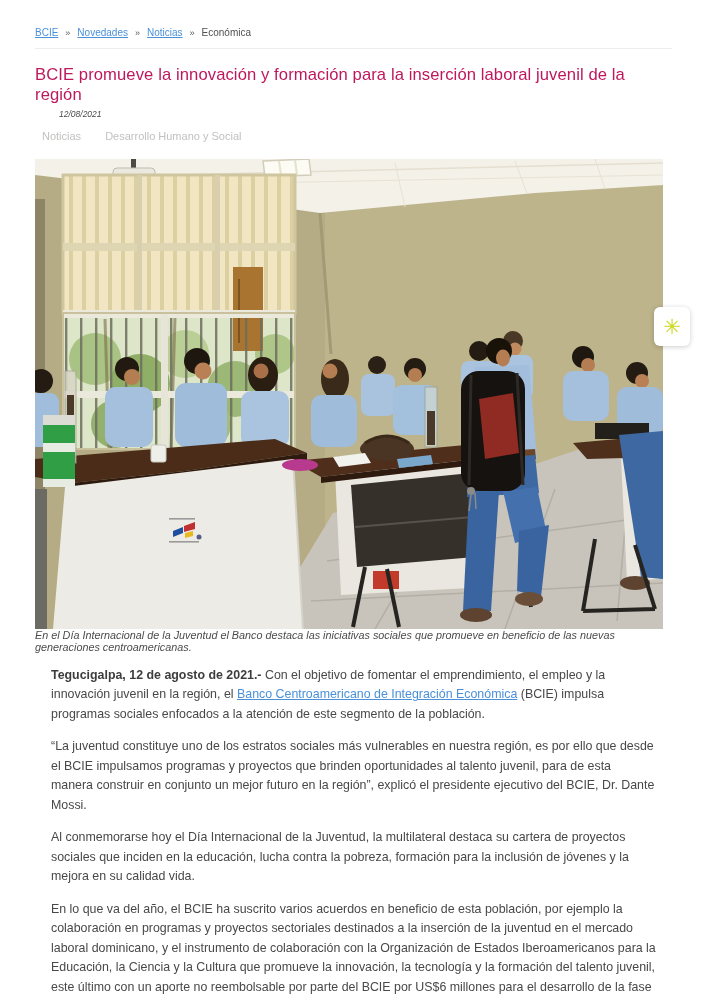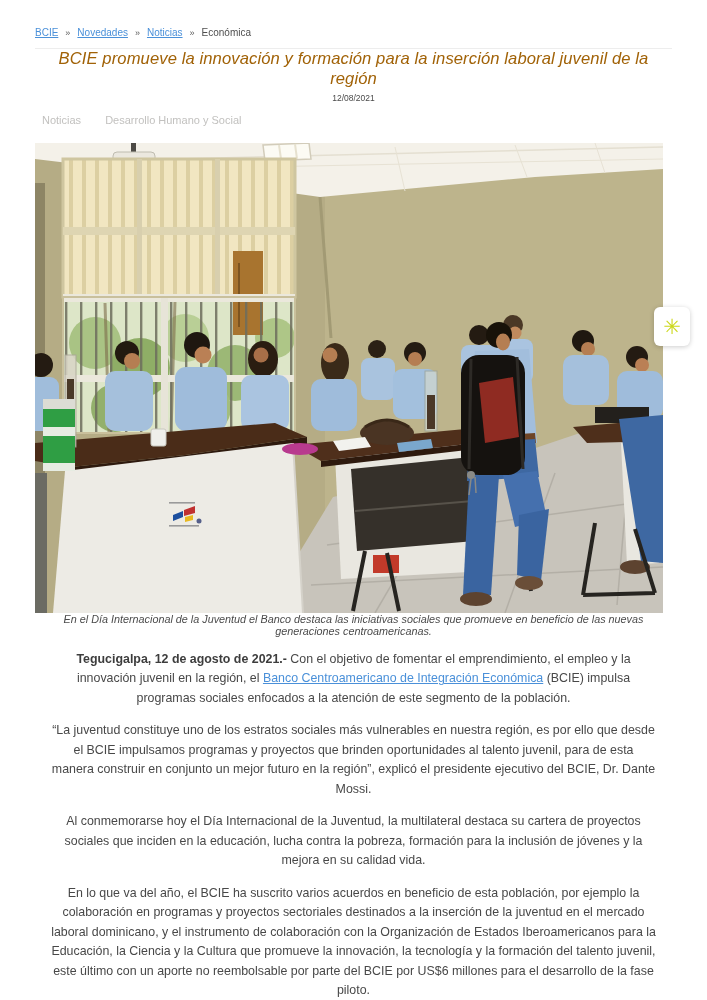--- a/index.html
+++ b/index.html
@@ -4,41 +4,41 @@
 <style>
   * { box-sizing: border-box; }
   html, body { margin: 0; padding: 0; }
   body {
     width: 707px; height: 1000px;
     background: #ffffff;
     font-family: "Liberation Sans", sans-serif;
     color: #484848;
     overflow: hidden;
   }
-  .page { position: relative; width: 707px; height: 728px; text-align: center; }
+  .page { position: relative; width: 707px; height: 728px; }
   .content { margin: 0 35px; width: 637px; }
 
   
   .breadcrumb {
     padding-top: 27px;
     font-size: 10px;
     color: #4f4f4f;
     display: flex; align-items: center; gap: 7px;
   }
   .breadcrumb a { color: #4a90d9; text-decoration: underline; cursor: pointer; }
   .crumb-sep { color: #5a5a5a; font-size: 9px; }
   .divider { border: none; border-top: 1px solid #ededed; margin: 10px 0 0; }
 
   
   .title {
-    margin: 0 0 4px;
+    margin: 16px 0 4px;
     font-size: 16.6px; font-weight: 400;
-    color: #a16207; letter-spacing: .1px; font-style: italic;
-  }
-  .date { font-size: 8.5px; color: #4a4a4a; }
+    color: #be185d; letter-spacing: .1px;
+  }
+  .date { font-size: 8.5px; font-style: italic; color: #4a4a4a; margin-left: 24px; }
   .tags { display: flex; gap: 24px; margin-top: 11px; padding-left: 7px;
           font-size: 11px; color: #c2c1bf; }
   .tag { cursor: pointer; }
 
   
   .photo-wrap { position: relative; margin-top: 17px; width: 628px; height: 470px; }
   .photo-wrap svg { display: block; }
 
   
   .a11y-btn {

